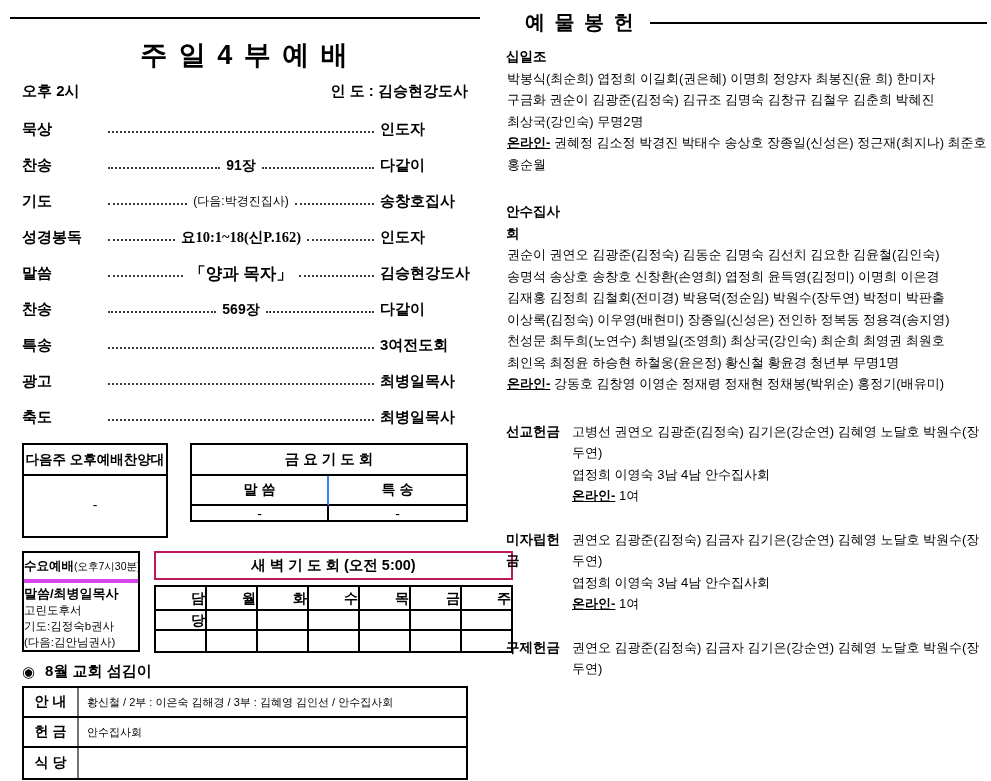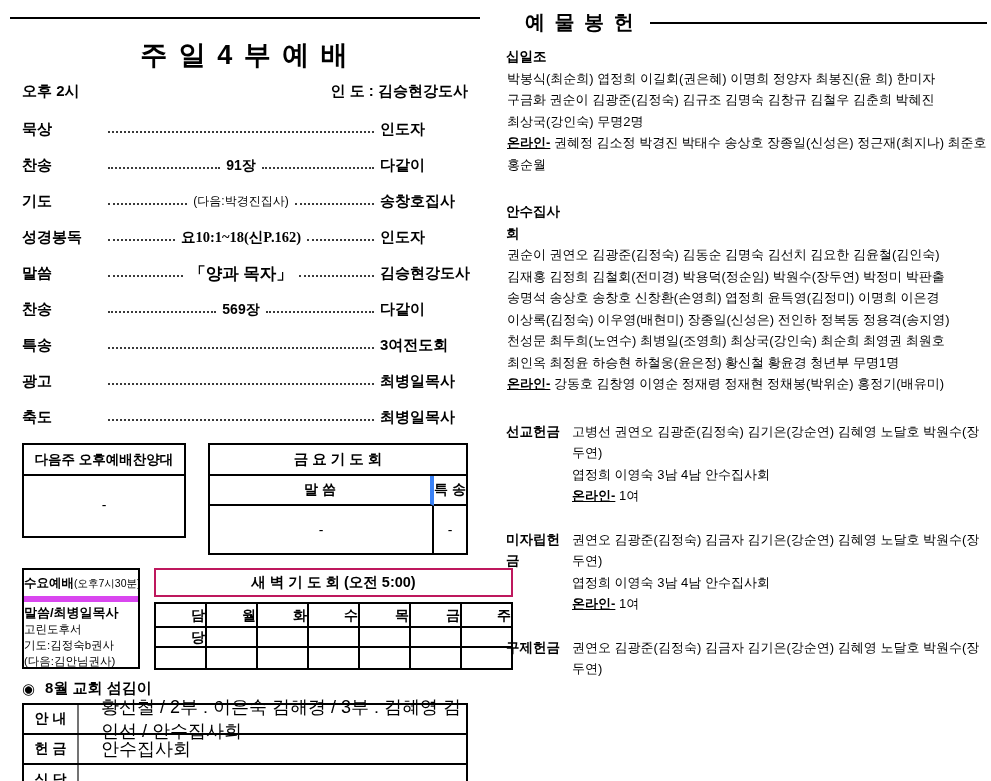--- a/index.html
+++ b/index.html
@@ -22,52 +22,52 @@
   .leader { flex: 1; border-bottom: 2px dotted #3a3a3a; height: 0; margin: 0 6px; transform: translateY(2px); }
   .ocenter { font-size: 14px; white-space: nowrap; }
   .ocenter:empty { display: none; }
   .ocenter.small { font-size: 12px; font-weight: normal; }
   .ocenter.bserif { font-family: "Liberation Serif", "DejaVu Serif", serif; font-weight: bold; font-size: 14.5px; }
   .ocenter.btitle { font-size: 16.5px; }
   .oname { width: 88px; text-align: justify; text-align-last: justify; white-space: nowrap; }
 
   .boxrow1 { display: flex; gap: 22px; margin: 14px 12px 0 12px; }
   .box { border: 2px solid #000; }
-  .box1 { width: 164px; height: 95px; }
+  .box1 { width: 146px; height: 95px; }
   .box1 .hd { height: 31px; line-height: 29px; border-bottom: 2px solid #000; text-align: center; font-weight: bold; font-size: 13.5px; }
   .box1 .bd { height: 58px; display: flex; align-items: center; justify-content: center; font-size: 14px; }
-  .box2 { flex: 1; height: 112px; display: grid; grid-template-columns: 1fr; grid-template-rows: 31px 30px 1fr; }
+  .box2 { flex: 1; height: 79px; display: grid; grid-template-columns: 1fr 1fr; grid-template-rows: 31px 30px 1fr; }
   .box2 > div { display: flex; align-items: center; justify-content: center; }
   .box2 .hd { grid-column: 1 / 3; border-bottom: 2px solid #000; font-weight: bold; font-size: 14.5px; }
-  .box2 .c1 { border-right: 4px solid #3b82f6; border-bottom: 2px solid #000; font-weight: bold; font-size: 14px; }
+  .box2 .c1 { border-right: 2px solid #3b82f6; border-bottom: 2px solid #000; font-weight: bold; font-size: 14px; }
   .box2 .c2 { border-bottom: 2px solid #000; font-weight: bold; font-size: 14px; }
   .box2 .v1 { border-right: 2px solid #000; font-size: 14px; }
   .box2 .v2 { font-size: 14px; }
 
   .boxrow2 { display: flex; gap: 14px; margin: 13px 12px 0 12px; align-items: flex-start; }
   .box3 { width: 118px; height: 101px; }
-  .box3 .hd { border-bottom: 6px solid #d946ef; text-align: center; font-weight: bold; font-size: 12.5px; padding: 5px 0 4px 0; white-space: nowrap; }
+  .box3 .hd { border-bottom: 4px solid #d946ef; text-align: center; font-weight: bold; font-size: 12.5px; padding: 5px 0 4px 0; white-space: nowrap; }
   .box3 .hd .sm { font-weight: normal; font-size: 10.5px; }
   .box3 .bd { text-align: left; padding-top: 3px; font-size: 11.5px; line-height: 16px; }
   .box3 .bd .b1 { font-weight: bold; font-size: 13px; }
   .box4 { flex: 1; }
   .box4 .hd { border: 2px solid #be185d; height: 29px; line-height: 25px; text-align: center; font-weight: bold; font-size: 14.5px; }
   .box4 .tbl { margin-top: 5px; border: 2px solid #000; display: grid; grid-template-columns: repeat(7, 1fr); }
   .box4 .tbl > div { border-right: 2px solid #000; text-align: center; }
   .box4 .tbl > div:nth-child(7n) { border-right: none; }
   .box4 .th { height: 24px; line-height: 22px; border-bottom: 2px solid #000; font-weight: bold; font-size: 14px; padding-left: 35px; }
   .box4 .r1 { height: 20px; border-bottom: 2px solid #000; }
   .box4 .r2 { height: 20px; }
 
   .august-label { display: flex; align-items: center; gap: 10px; margin: 9px 12px 0 12px; font-weight: bold; font-size: 15px; }
   .svc { margin: 5px 12px 0 12px; border: 2px solid #000; }
   .svc .row { display: flex; border-bottom: 2px solid #000; height: 30px; }
   .svc .row:last-child { border-bottom: none; }
   .svc .lbl { width: 55px; border-right: 2px solid #737373; display: flex; align-items: center; justify-content: center; font-weight: bold; font-size: 14px; }
-  .svc .val { flex: 1; display: flex; align-items: center; padding-left: 22px; font-size: 18px; }
+  .svc .val { flex: 1; display: flex; align-items: center; padding-left: 8px; font-size: 11px; }
 
   
   .col-right { width: 488px; margin-left: 19px; }
   .rhead { display: flex; align-items: center; margin-top: 9px; }
   .rhead .t { font-size: 20px; font-weight: bold; letter-spacing: 2px; padding-left: 26px; white-space: nowrap; }
   .rhead .line { flex: 1; border-top: 2px solid #000; margin-left: 14px; }
   .section { display: flex; align-items: flex-start; }
   .slabel { width: 58px; margin-left: 7px; font-weight: bold; font-size: 13.5px; text-align: justify; text-align-last: justify; line-height: 21.5px; flex-shrink: 0; }
   .sbody { flex: 1; margin-left: 8px; font-size: 13px; line-height: 21.5px; }
   .online-prefix { font-weight: bold; text-decoration: underline; }
@@ -232,22 +232,22 @@
         <div>구금화 권순이 김광준(김정숙) 김규조 김명숙 김창규 김철우 김춘희 박혜진</div>
         <div>최상국(강인숙) 무명2명</div>
         <div><span class="online-prefix">온라인-</span> <span>권혜정 김소정 박경진 박태수 송상호 장종일(신성은) 정근재(최지나) 최준호 홍순월</span></div>
       </div>
     </div>
 
     <div class="section mb26">
       <div class="slabel">안수집사회</div>
       <div class="sbody">
         <div>권순이 권연오 김광준(김정숙) 김동순 김명숙 김선치 김요한 김윤철(김인숙)</div>
+        <div>송명석 송상호 송창호 신창환(손영희) 엽정희 윤득영(김정미) 이명희 이은경</div>
         <div>김재홍 김정희 김철회(전미경) 박용덕(정순임) 박원수(장두연) 박정미 박판출</div>
-        <div>송명석 송상호 송창호 신창환(손영희) 엽정희 윤득영(김정미) 이명희 이은경</div>
         <div>이상록(김정숙) 이우영(배현미) 장종일(신성은) 전인하 정복동 정용격(송지영)</div>
         <div>천성문 최두희(노연수) 최병일(조영희) 최상국(강인숙) 최순희 최영권 최원호</div>
         <div>최인옥 최정윤 하승현 하철웅(윤은정) 황신철 황윤경 청년부 무명1명</div>
         <div><span class="online-prefix">온라인-</span> <span>강동호 김창영 이영순 정재령 정재현 정채봉(박위순) 홍정기(배유미)</span></div>
       </div>
     </div>
 
     <div class="section mb22">
       <div class="slabel">선교헌금</div>
       <div class="sbody">

